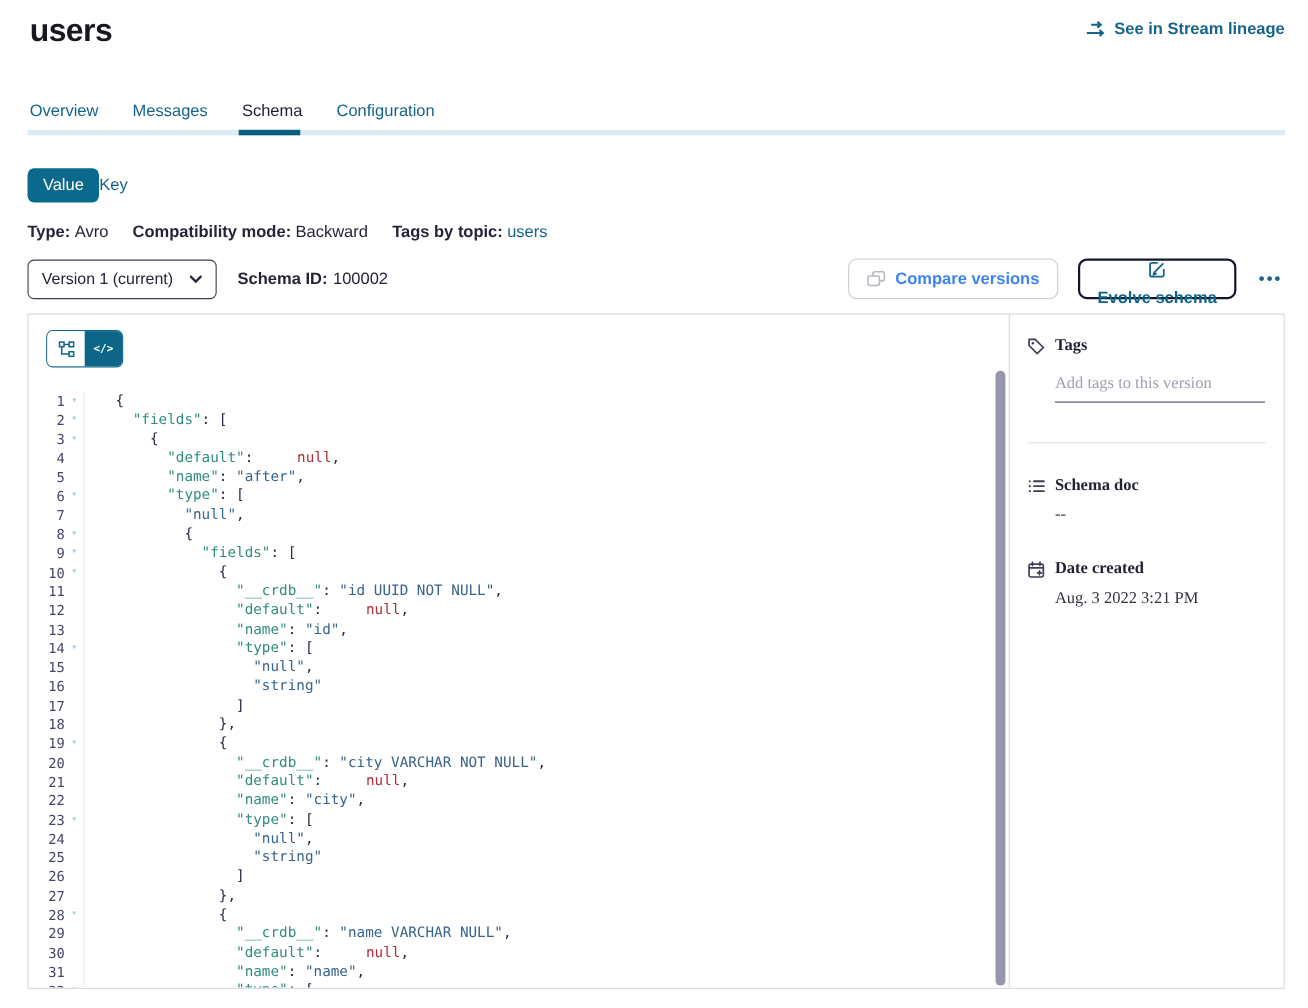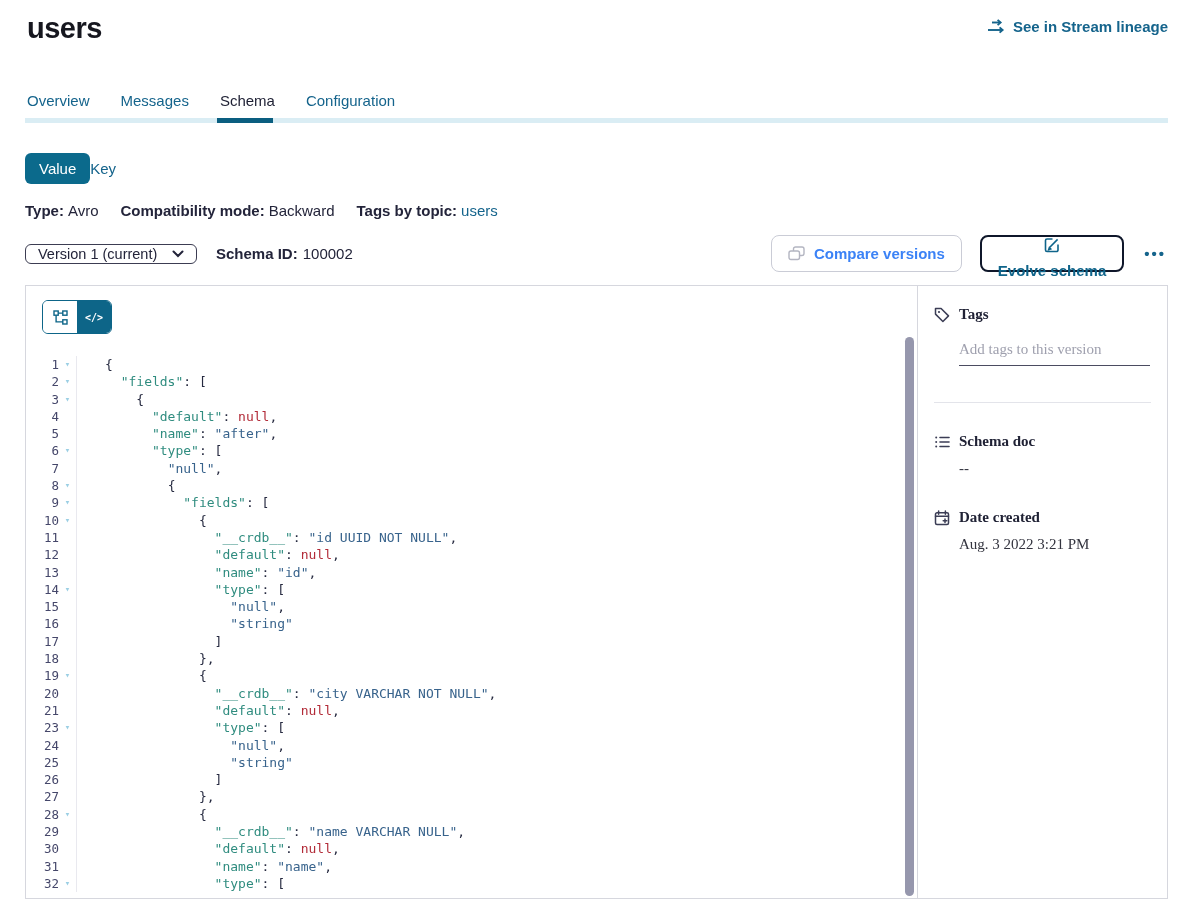--- a/index.html
+++ b/index.html
@@ -26,21 +26,21 @@
     border-radius:6px; cursor:pointer; font-family:inherit; }
   .vk .key { color:#15648c; font-size:15px; cursor:pointer; }
 
   
   .meta { display:flex; gap:22px; margin-top:18px; font-size:15px; line-height:18px; color:#23243a; }
   .meta b { font-weight:700; margin-right:4px; }
   .meta .link { color:#15648c; cursor:pointer; }
 
   
   .vrow { display:flex; align-items:center; margin-top:15px; }
-  .vselect { width:172px; height:20px; border:1.5px solid #3c3d52; border-radius:6px; padding:0 12px;
+  .vselect { width:172px; height:36px; border:1.5px solid #3c3d52; border-radius:6px; padding:0 12px;
     display:flex; align-items:center; justify-content:space-between; font-size:14.5px; color:#23243a; cursor:pointer; background:#fff; }
   .sid { margin-left:19px; font-size:15px; color:#23243a; }
   .sid b { font-weight:700; margin-right:5px; }
   .vrow .right { margin-left:auto; display:flex; align-items:center; gap:18px; }
   .btn { height:37px; border-radius:8px; font-size:15px; font-family:inherit; display:flex; align-items:center;
     gap:9px; padding:0 16px; background:#fff; cursor:pointer; }
   .btn.compare { border:1px solid #caccd6; color:#3b82f6; font-weight:700; }
   .btn.evolve { border:2px solid #0f172a; color:#0f648a; font-weight:700;flex-direction:column; }
   .more { color:#15648c; font-size:15px; font-weight:700; letter-spacing:2px; cursor:pointer; padding:4px 2px; }
 
@@ -50,21 +50,21 @@
   .viewtoggle { display:inline-flex; border:1px solid #0d6588; border-radius:6px; overflow:hidden; margin:14px 0 0 16px; }
   .viewtoggle .vt { width:34px; height:32px; display:flex; align-items:center; justify-content:center; cursor:pointer; background:#fff; }
   .viewtoggle .vt.active { background:#0d6588; color:#fff; font-family:"DejaVu Sans Mono",monospace; font-size:10px; font-weight:700; }
 
   .codearea { margin-top:22px; font-family:"DejaVu Sans Mono",monospace; font-size:13px; }
   .code-row { display:flex; height:17.3px; line-height:17.3px; }
   .ln { width:33px; flex:none; text-align:right; color:#45476a; font-size:12.5px; }
   .fold { width:18px; flex:none; text-align:center; color:#9bcfe4; font-size:9px; line-height:17.3px;
     border-right:1px solid #e9e9ef; cursor:pointer; }
   .code { white-space:pre; padding-left:28px; color:#262a40; }
-  .tk-p { color:#262a40; } .tk-k { color:#2f8c7f; } .tk-s { color:#38638c; } .tk-n { color:#b22b38; }
+  .tk-p { color:#262a40; } .tk-k { color:#2f8c7f; } .tk-s { color:#38638c; } .tk-n { color:#b22b38;margin-left:32px; }
   .sb-thumb { position:absolute; right:3px; top:51px; bottom:2px; width:9px; border-radius:6px; background:#9697ad; cursor:grab; }
 
   
   .sidebar { width:249px; flex:none; padding:20px 16px 0 16px;font-family:Liberation Serif, serif; }
   .sec-h { display:flex; align-items:center; gap:9px; font-size:15px; font-weight:700; color:#202235; }
   .sec-h svg { flex:none; }
   .tags-input { display:block; margin:18px 0 0 25px; width:191px; border:none; border-bottom:1.5px solid #4b4c61;
     padding:0 0 7px 0; font-size:15px; font-family:inherit; color:#23243a; outline:none; background:transparent; }
   .tags-input::placeholder { color:#9fa0ae; }
   .divider { border:none; border-top:1px solid #e3e4ea; margin-top:36px; }
@@ -268,20 +268,25 @@
               <span class="ln">20</span>
               <span class="fold"></span>
               <span class="code">              <span class="tk-k">"__crdb__"</span><span class="tk-p">: </span><span class="tk-s">"city VARCHAR NOT NULL"</span><span class="tk-p">,</span></span>
             </div>
             <div class="code-row">
               <span class="ln">21</span>
               <span class="fold"></span>
               <span class="code">              <span class="tk-k">"default"</span><span class="tk-p">: </span><span class="tk-n">null</span><span class="tk-p">,</span></span>
             </div>
             <div class="code-row">
+              <span class="ln">22</span>
+              <span class="fold"></span>
+              <span class="code">              <span class="tk-k">"name"</span><span class="tk-p">: </span><span class="tk-s">"city"</span><span class="tk-p">,</span></span>
+            </div>
+            <div class="code-row">
               <span class="ln">23</span>
               <span class="fold">▾</span>
               <span class="code">              <span class="tk-k">"type"</span><span class="tk-p">: [</span></span>
             </div>
             <div class="code-row">
               <span class="ln">24</span>
               <span class="fold"></span>
               <span class="code">                <span class="tk-s">"null"</span><span class="tk-p">,</span></span>
             </div>
             <div class="code-row">

